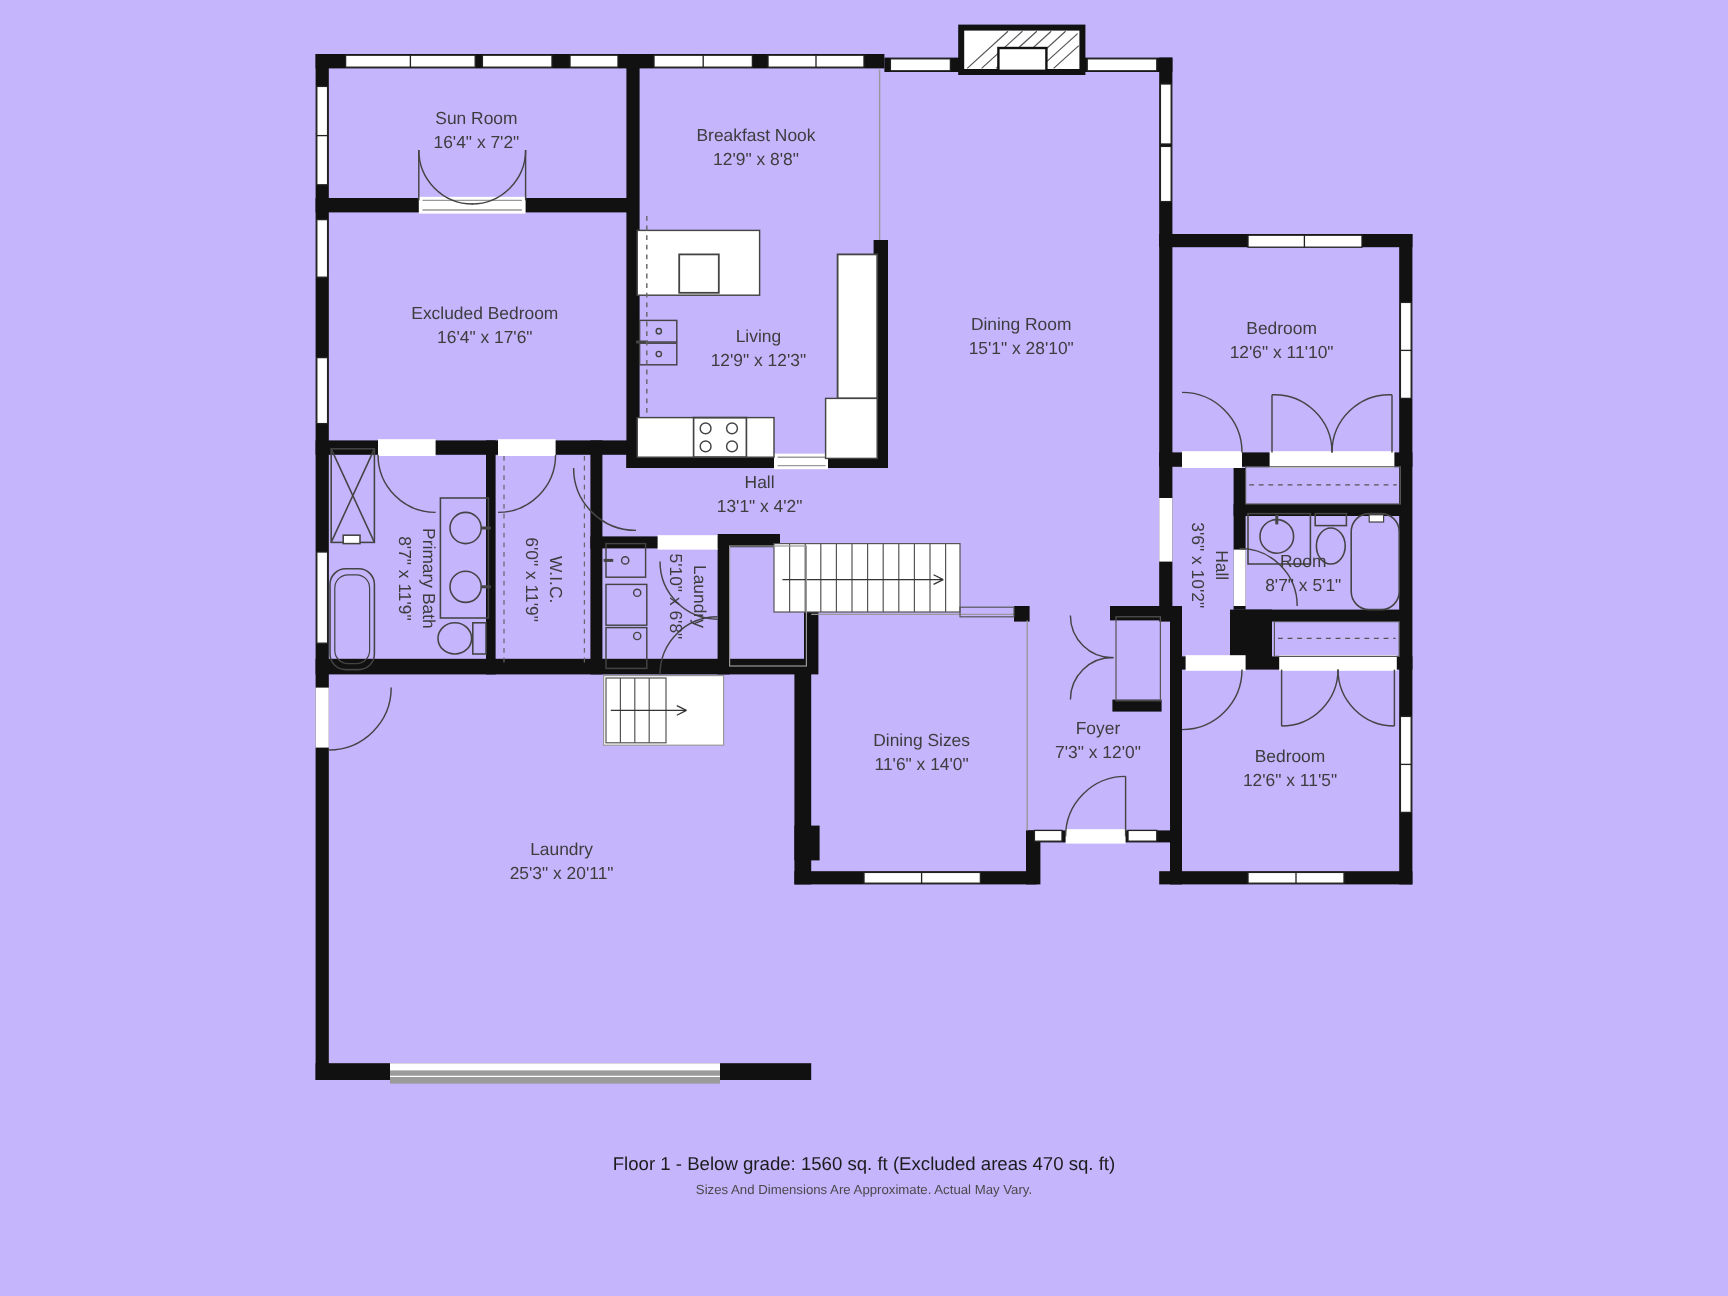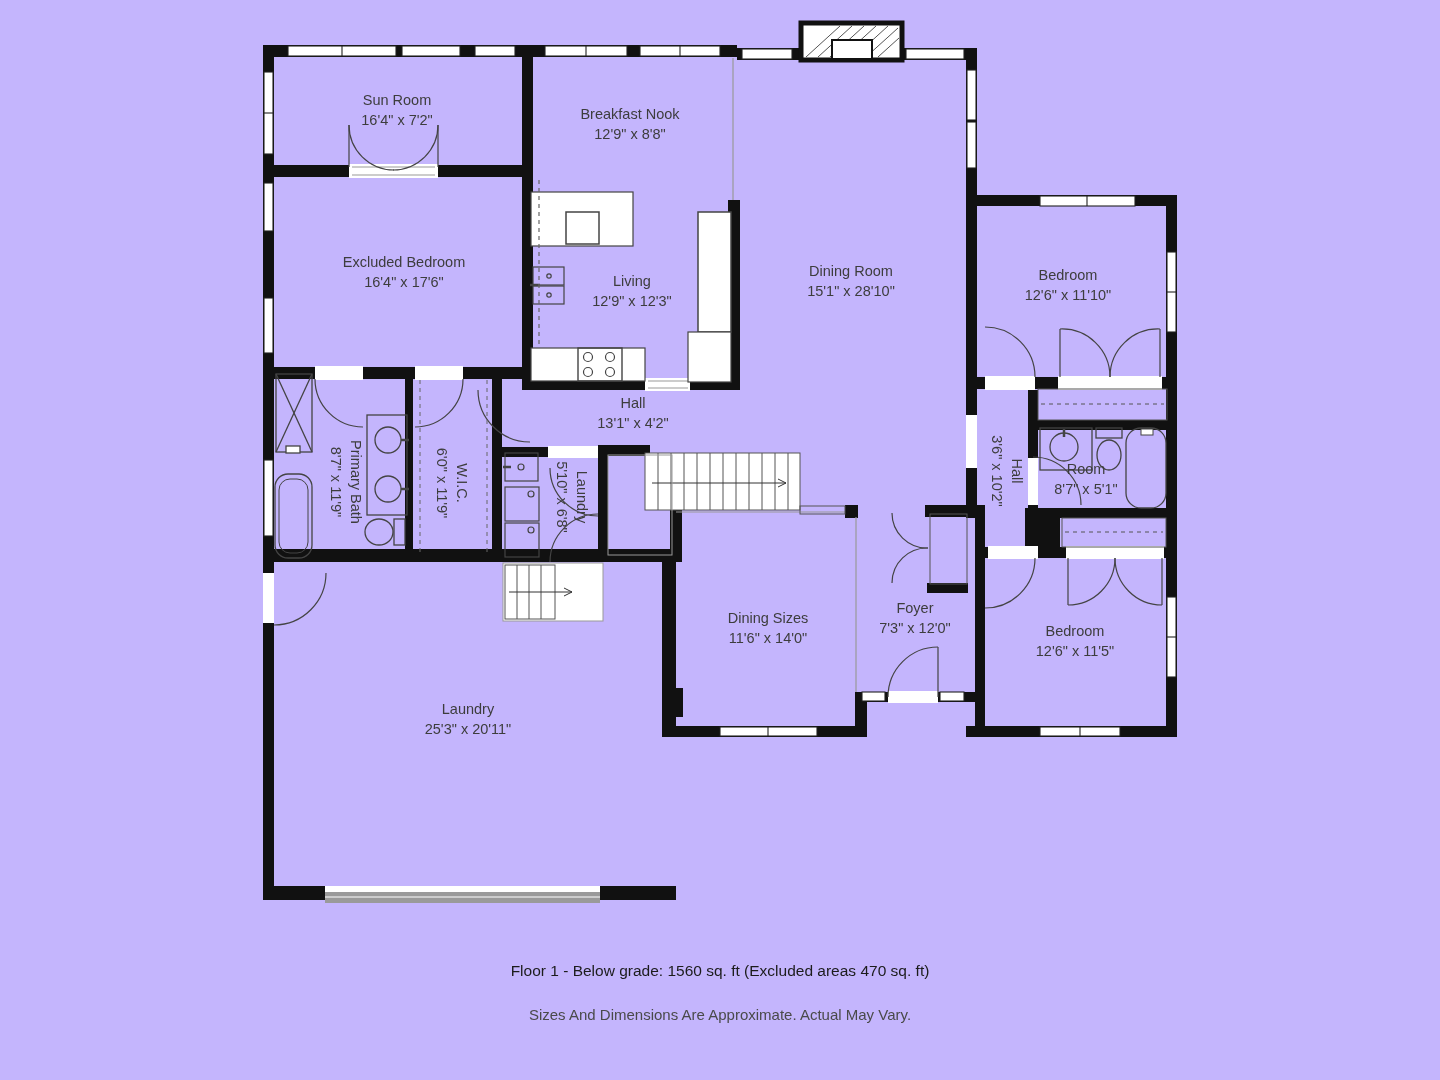--- a/index.html
+++ b/index.html
@@ -5,21 +5,21 @@
   html,body{margin:0;padding:0;background:#fff;}
   .canvas{position:relative;width:1440px;height:1080px;background:#c4b5fd;overflow:hidden;
           font-family:"Liberation Sans", sans-serif;}
   .plan-svg{position:absolute;left:0;top:0;}
   .room-label{position:absolute;transform:translate(-50%,-50%);text-align:center;
               color:#3d3d3d;font-size:14.5px;line-height:1.4;white-space:nowrap;}
   .room-label.rot{transform:translate(-50%,-50%) rotate(90deg);}
   .footer{position:absolute;left:0;top:962px;width:1440px;text-align:center;color:#1c1c1c;}
   .footer .l1{font-size:17px;font-weight:bold;margin:0 0 4px 0;}
   .footer .l2,.footer .l3{font-size:15.5px;margin:0 0 6px 0;text-align:center;}
-  .footer .disc{font-size:15px;color:#4a4a4a;margin-top:26px;}
+  .footer .disc{font-size:11px;color:#4a4a4a;margin-top:6px;}
 </style>
 </head>
 <body>
 
 <div class="canvas">
 
 <svg class="plan-svg" width="1440" height="1080" viewBox="0 0 1440 1080">
 
   <g fill="#111">
     <rect x="263" y="45" width="11" height="855"></rect>

